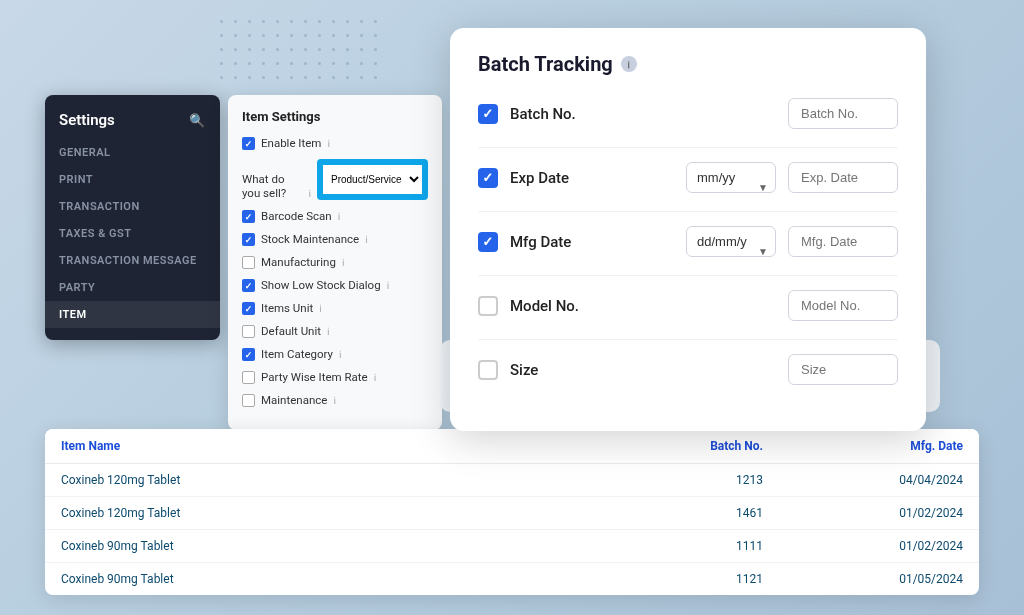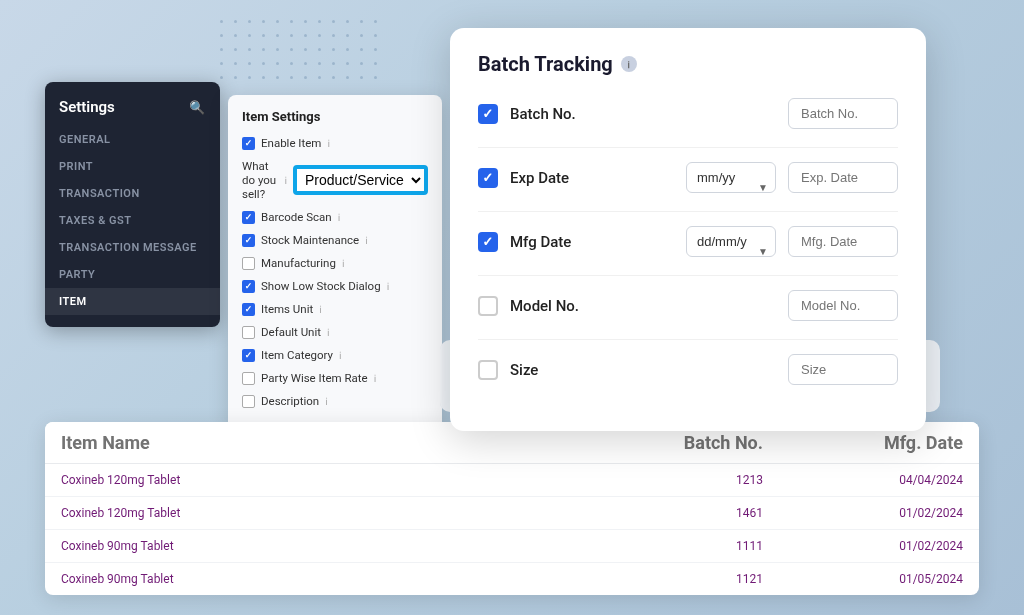--- a/index.html
+++ b/index.html
@@ -26,21 +26,21 @@
     .dot {
       width: 3px;
       height: 3px;
       border-radius: 50%;
       background: #6a8aaa;
     }
 
     
     .settings-sidebar {
       position: absolute;
-      top: 82px;
+      top: 95px;
       left: 45px;
       width: 175px;
       background: #1e2433;
       border-radius: 8px;
       padding: 12px 0;
       box-shadow: 0 4px 20px rgba(0,0,0,0.3);
       z-index: 1;
     }
     .sidebar-header {
       display: flex;
@@ -84,34 +84,34 @@
       overflow: hidden;
     }
     .item-settings-title {
       font-size: 13px;
       font-weight: 700;
       color: #222;
       margin-bottom: 12px;
     }
     .setting-row {
       display: flex;
-      align-items: center;
+      align-items: flex-end;
       gap: 6px;
       margin-bottom: 9px;
       font-size: 11.5px;
       color: #333;
     }
     .setting-row .info-icon {
       color: #aaa;
       font-size: 10px;
     }
     .setting-row select {
-      font-size: 14px;
-      padding: 2px 4px;
-      border: 4px solid #0ea5e9;
+      font-size: 10px;
+      padding: 8px 4px;
+      border: 6px solid #0ea5e9;
       border-radius: 4px;
       background: #fff;
     }
     .checkbox-blue {
       width: 13px;
       height: 13px;
       border-radius: 2px;
       background: #2563eb;
       display: flex;
       align-items: center;
@@ -256,37 +256,37 @@
       z-index: 1;
     }
     .table-header {
       display: grid;
       grid-template-columns: 1fr 200px 200px;
       background: #fff;
       border-bottom: 1px solid #e8eaed;
     }
     .th {
       padding: 10px 16px;
-      font-size: 18px;
+      font-size: 12px;
       font-weight: 700;
-      color: #737373;
+      color: #1d4ed8;
     }
     .th:not(:first-child) {
       text-align: right;
     }
     .table-row {
       display: grid;
       grid-template-columns: 1fr 200px 200px;
       border-bottom: 1px solid #f0f2f5;
     }
     .table-row:last-child { border-bottom: none; }
     .td {
       padding: 9px 16px;
       font-size: 12px;
-      color: #701a75;
+      color: #0c4a6e;
     }
     .td:not(:first-child) {
       text-align: right;
     }
 
     
     .bg-panel-hint {
       position: absolute;
       top: 340px;
       left: 440px;
@@ -460,21 +460,21 @@
   </div>
 
   <div class="setting-row">
     <div class="checkbox-empty"></div>
     <span>Party Wise Item Rate</span>
     <span class="info-icon">ℹ</span>
   </div>
 
   <div class="setting-row">
     <div class="checkbox-empty"></div>
-    <span>Description</span>
+    <span>Maintenance</span>
     <span class="info-icon">ℹ</span>
   </div>
 </div>
 
 <div class="bg-panel-hint">
   <div class="bg-row">
     <div class="checkbox-blue" style="width:13px;height:13px;border-radius:2px;"></div>
     <span>Mfg Date</span>
     <div class="batch-select-wrapper">
       <select class="bg-select">

